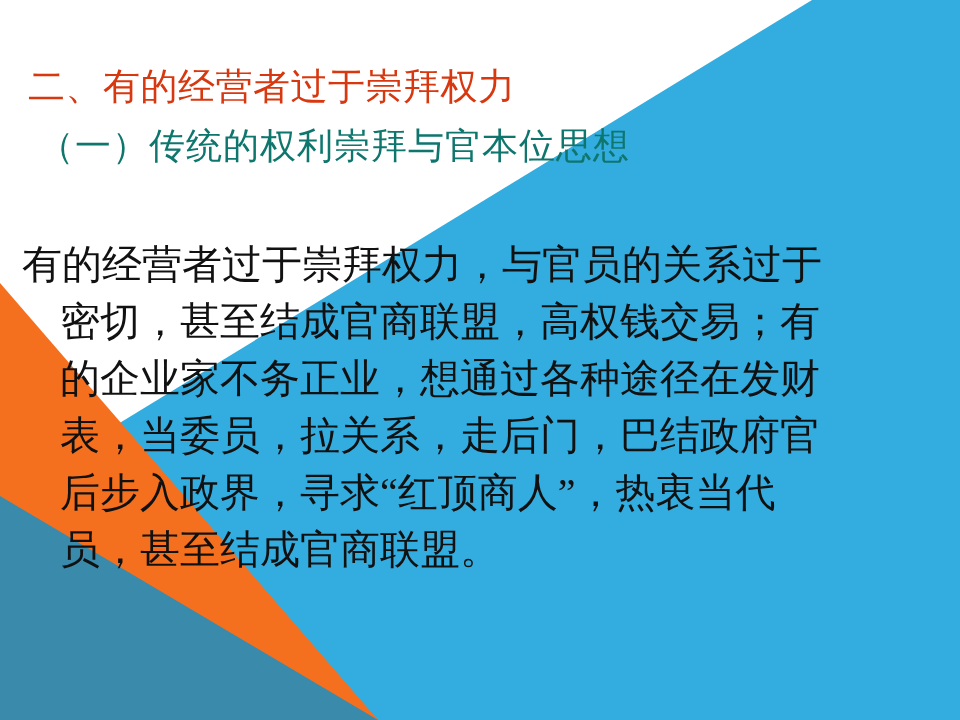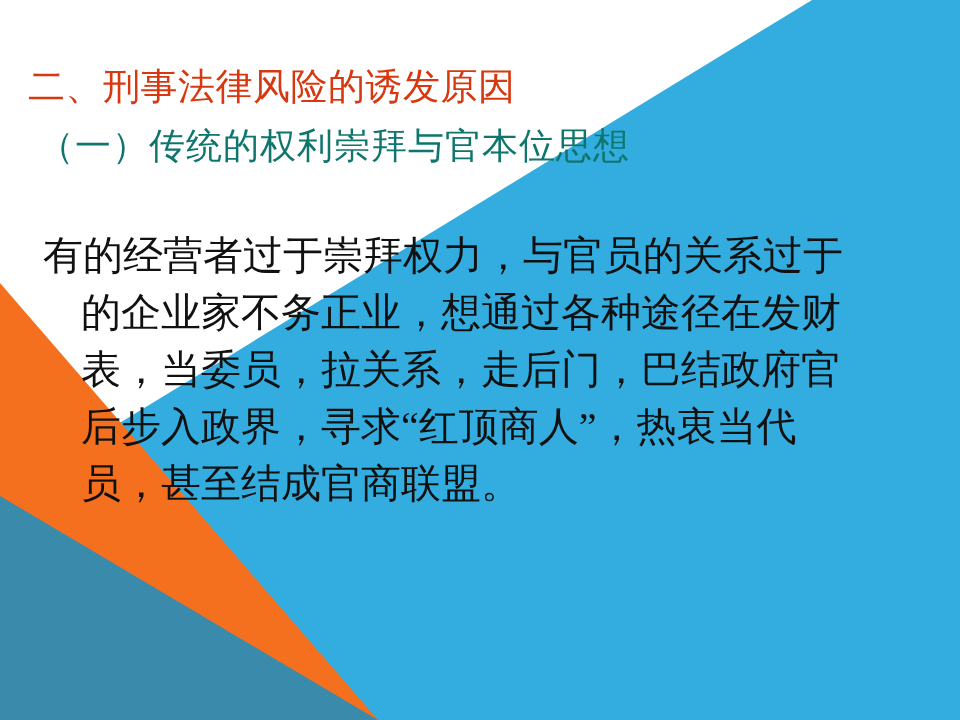--- a/index.html
+++ b/index.html
@@ -53,23 +53,22 @@
     line-height: 52px;
     font-weight: normal;
     letter-spacing: 1px;
     white-space: nowrap;
     font-family: "Liberation Serif", "DejaVu Serif", serif;
   }
 
   .body-block {
     position: absolute;
     left: 22px;
-    top: 227px;
+    top: 236px;
     width: 908px;
-    margin-left: 21px;
   }
   .body-paragraph {
     margin: 0;
     font-size: 40px;
     line-height: 57px;
     color: #111111;
     text-align: justify;
     text-justify: inter-character;
     text-indent: 0;
     font-family: "Liberation Serif", "DejaVu Serif", serif;
@@ -93,27 +92,28 @@
   <svg id="bg-layer" viewBox="0 0 960 720" preserveAspectRatio="none" xmlns="http://www.w3.org/2000/svg">
     <rect x="0" y="0" width="960" height="720" fill="#ffffff"></rect>
     <polygon points="812,0 960,0 960,720 0,720 0,496" fill="#33ade0"></polygon>
     <polygon points="0,283 378,720 0,720" fill="#f4701f"></polygon>
     <polygon points="0,496 378,720 0,720" fill="#3a8aab"></polygon>
   </svg>
 
   <div id="content-layer">
 
     <div class="title-block">
-      <h1 class="slide-title" style="color:#d8380f">二、刑事法律风险的诱发原因</h1>
+      <h1 class="slide-title" style="color:#d8380f">二、有的经营者过于崇拜权力</h1>
       <h2 class="slide-subtitle" style="color:#0f766e">（一）传统的权利崇拜与官本位思想</h2>
     </div>
 
     <div class="body-block">
       <p class="body-paragraph">
         <span class="body-line">有的经营者过于崇拜权力，与官员的关系过于</span>
+        <span class="body-line indent">密切，甚至结成官商联盟，高权钱交易；有</span>
         <span class="body-line indent">的企业家不务正业，想通过各种途径在发财</span>
         <span class="body-line indent">表，当委员，拉关系，走后门，巴结政府官</span>
         <span class="body-line indent">后步入政界，寻求“红顶商人”，热衷当代</span>
         <span class="body-line last">员，甚至结成官商联盟。</span>
       </p>
     </div>
 
   </div>
 </div>
 

